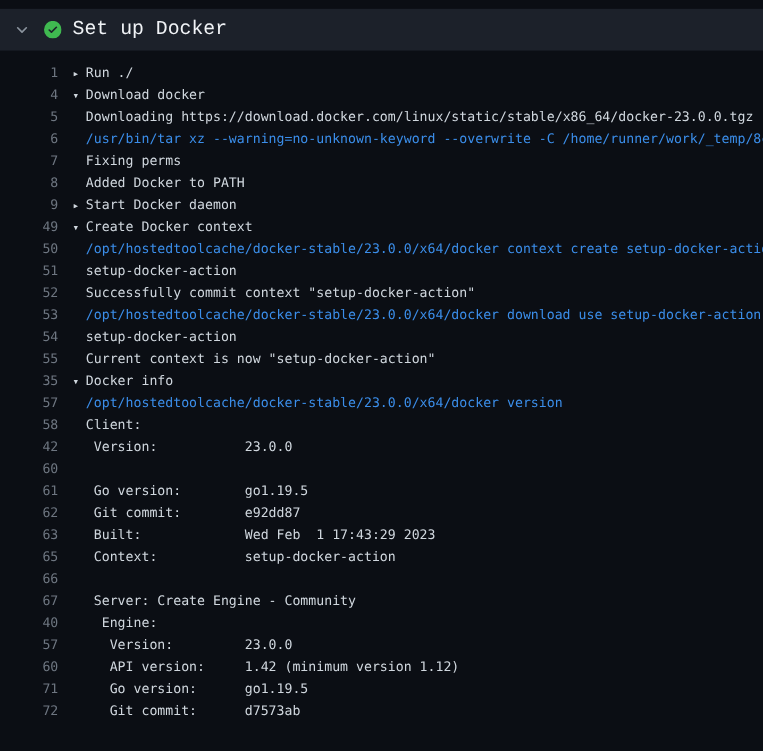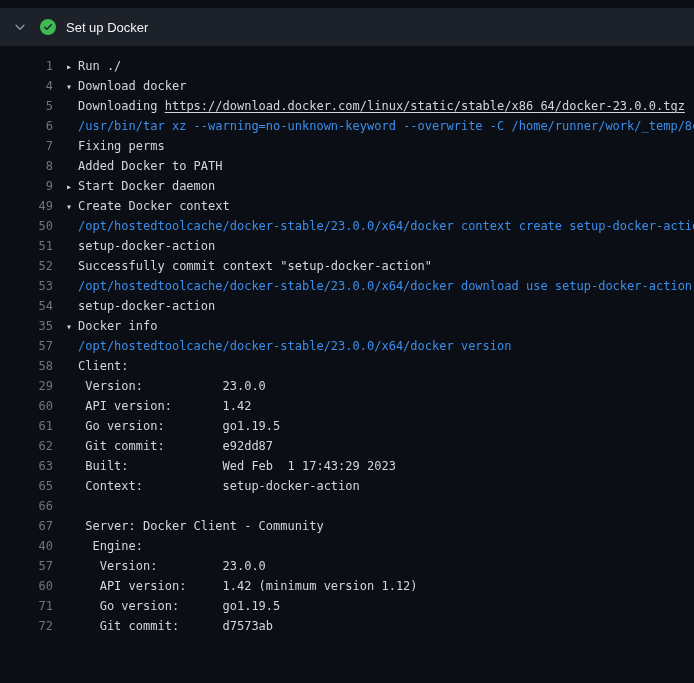--- a/index.html
+++ b/index.html
@@ -18,22 +18,22 @@
     background: var(--header-bg, #1c212a);
     display: flex;
     align-items: center;
     padding-left: 13px;
     box-sizing: border-box;
     cursor: pointer;
   }
   .chevron { width: 14px; height: 14px; display: flex; align-items: center; margin-right: 13px; flex: none; }
   .status { width: 16px; height: 16px; display: flex; align-items: center; margin-right: 10px; flex: none; }
   .title {
-    font-family: Liberation Sans, sans-serif;
-    font-size: 13px;
+    font-family: Liberation Mono, monospace;
+    font-size: 18px;
     color: var(--title, #f0f3f6);
   }
 
   .log {
     padding-top: 10px;
     font-size: 12px;
     line-height: 20px;
     color: var(--text, #d0d7de);
   }
   .row {
@@ -49,21 +49,21 @@
     cursor: pointer;
   }
   .arrow {
     flex: 0 0 12px;
     margin-left: 13px;
     font-size: 10px;
     color: var(--text, #d0d7de);
   }
   .text { white-space: pre; }
   .kind-command .text { color: var(--command, #3b8eea); }
-  .seg-link { text-decoration: underline; text-underline-offset: 2px; cursor: pointer; }
+  .seg-link { text-underline-offset: 2px; cursor: pointer; }
 </style>
 </head>
 <body>
 
 <div class="page">
   <div class="top-strip"></div>
 
   <header class="step-header">
     <span class="chevron">
       <svg width="14" height="14" viewBox="0 0 16 16" fill="none">
@@ -137,44 +137,48 @@
       <div class="row kind-command">
     <span class="num">53</span>
     <span class="arrow"></span>
     <span class="text">/opt/hostedtoolcache/docker-stable/23.0.0/x64/docker download use setup-docker-action</span>
   </div>
       <div class="row kind-output">
     <span class="num">54</span>
     <span class="arrow"></span>
     <span class="text">setup-docker-action</span>
   </div>
+      <div class="row kind-output">
+    <span class="num">55</span>
+    <span class="arrow"></span>
+    <span class="text">Current context is now "setup-docker-action"</span>
+  </div>
       <div class="row kind-group">
     <span class="num">35</span>
     <span class="arrow">▾</span>
     <span class="text">Docker info</span>
   </div>
       <div class="row kind-command">
     <span class="num">57</span>
     <span class="arrow"></span>
     <span class="text">/opt/hostedtoolcache/docker-stable/23.0.0/x64/docker version</span>
   </div>
       <div class="row kind-output">
     <span class="num">58</span>
     <span class="arrow"></span>
     <span class="text">Client:</span>
   </div>
       <div class="row kind-output">
-    <span class="num">29</span>
+    <span class="num">42</span>
     <span class="arrow"></span>
     <span class="text"> Version:           23.0.0</span>
   </div>
       <div class="row kind-output">
     <span class="num">60</span>
     <span class="arrow"></span>
-    <span class="text"> API version:       1.42</span>
   </div>
       <div class="row kind-output">
     <span class="num">61</span>
     <span class="arrow"></span>
     <span class="text"> Go version:        go1.19.5</span>
   </div>
       <div class="row kind-output">
     <span class="num">62</span>
     <span class="arrow"></span>
     <span class="text"> Git commit:        e92dd87</span>
@@ -190,21 +194,21 @@
     <span class="text"> Context:           setup-docker-action</span>
   </div>
       <div class="row kind-blank">
     <span class="num">66</span>
     <span class="arrow"></span>
     <span class="text"></span>
   </div>
       <div class="row kind-output">
     <span class="num">67</span>
     <span class="arrow"></span>
-    <span class="text"> Server: Docker Client - Community</span>
+    <span class="text"> Server: Create Engine - Community</span>
   </div>
       <div class="row kind-output">
     <span class="num">40</span>
     <span class="arrow"></span>
     <span class="text">  Engine:</span>
   </div>
       <div class="row kind-output">
     <span class="num">57</span>
     <span class="arrow"></span>
     <span class="text">   Version:         23.0.0</span>

